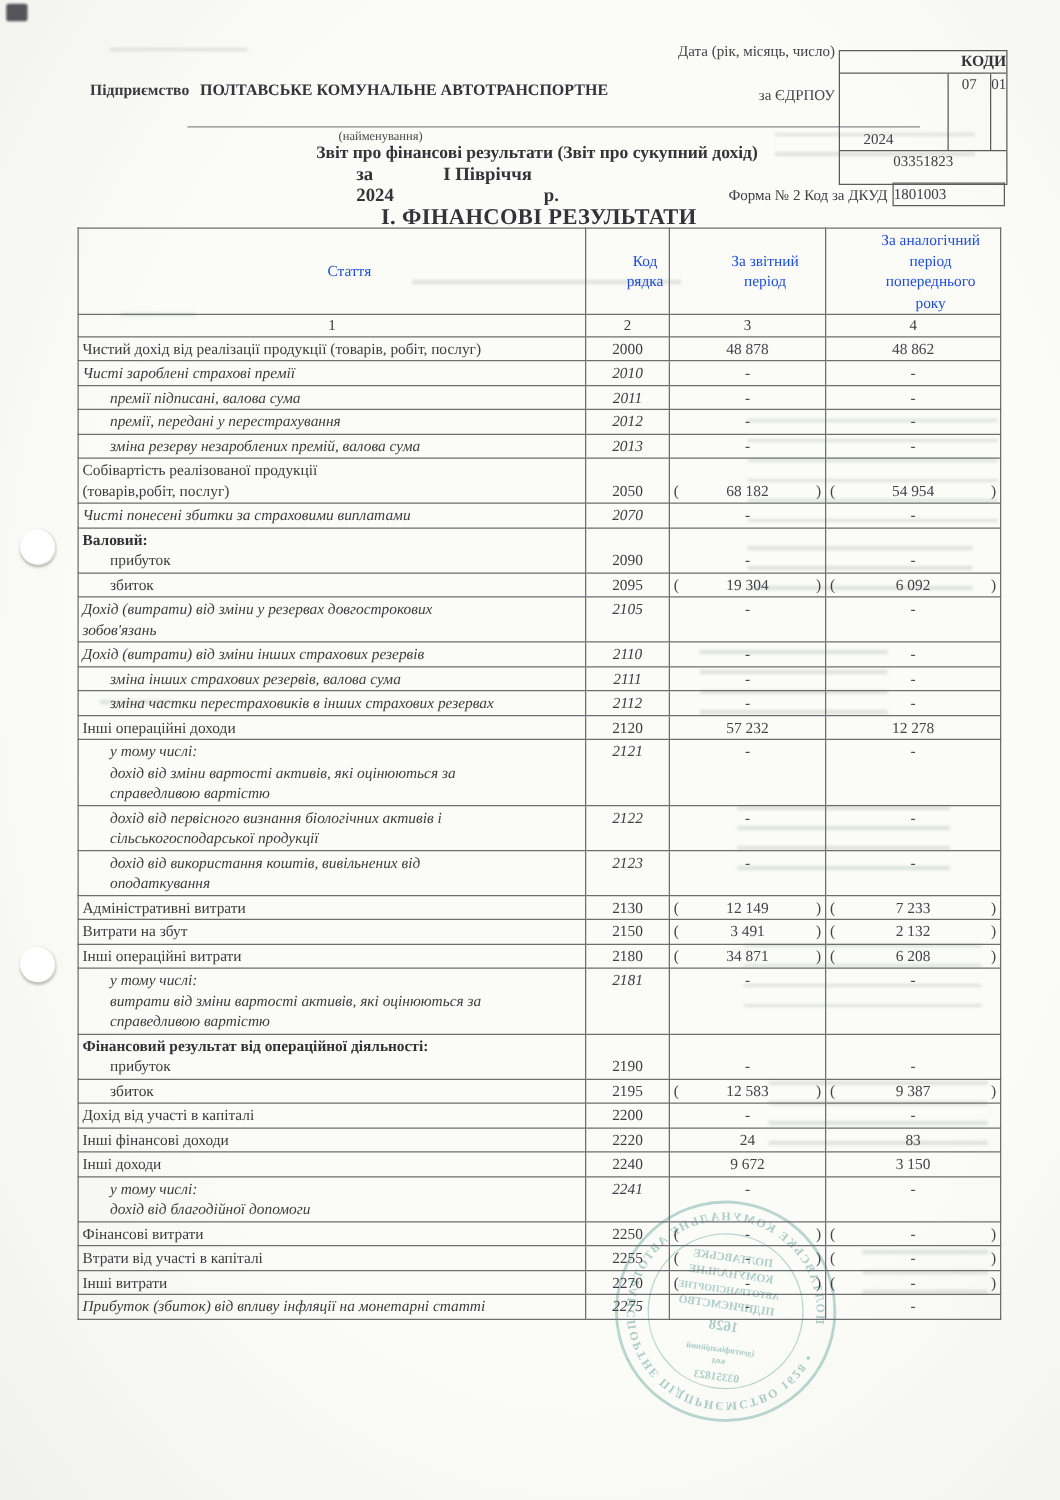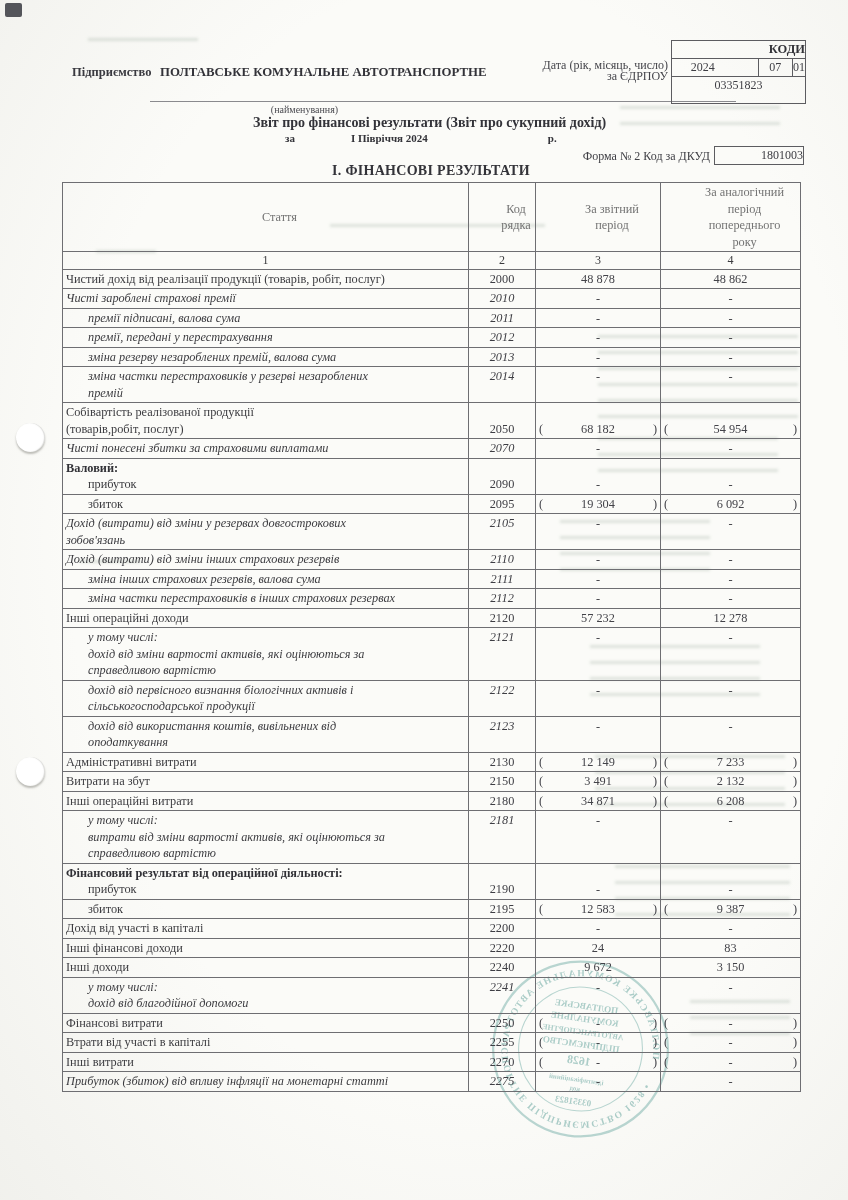--- a/index.html
+++ b/index.html
@@ -29,30 +29,30 @@
   .cb-title{text-align:right;font-weight:bold;font-size:12.5px;border-bottom:1px solid #5c5c60;padding:1px 0;color:#333338;}
   .cb-row{display:flex;border-bottom:1px solid #5c5c60;}
   .cb-cell{font-size:12px;text-align:center;padding:1px 0;color:#3e3e44;}
   .cb-cell+.cb-cell{border-left:1px solid #5c5c60;}
   .cb-edrpou{text-align:center;font-size:12px;padding:1px 0 10px 0;color:#3e3e44;}
   .company-label{left:72px;top:65px;font-size:12.5px;font-weight:bold;color:#3a3a40;}
   .company-name{left:160px;top:64px;width:500px;font-size:12.8px;font-weight:bold;line-height:16px;color:#333339;}
   .name-rule{left:150px;top:101px;width:586px;height:0;border-top:1.2px solid #8a8a8e;}
   .name-caption{left:237px;top:104px;width:135px;text-align:center;font-size:10px;color:#4a4a50;}
   .report-title{left:253px;top:115px;font-size:14px;font-weight:bold;color:#333339;}
-  .period-line{left:285px;top:132px;width:280px;font-size:11px;font-weight:bold;color:#333339;}
+  .period-line{left:285px;top:132px;width:280px;font-size:15px;font-weight:bold;color:#333339;}
   .period-line .pv{margin-left:56px;}
   .period-line .ps{margin-left:120px;}
   .form-line{right:138px;top:149px;font-size:12px;color:#404046;}
-  .dkud-box{left:714px;top:146px;width:88px;height:17px;border:1.2px solid #5c5c60;text-align:right;font-size:12px;line-height:17px;color:#3a3a40;z-index:2;}
-  .section-title{left:62px;top:163px;width:738px;text-align:center;font-size:14px;font-weight:bold;letter-spacing:.3px;color:#333339;}
+  .dkud-box{left:714px;top:146px;width:88px;height:17px;border:1.2px solid #5c5c60;text-align:left;font-size:12px;line-height:17px;color:#3a3a40;z-index:2;}
+  .section-title{left:62px;top:163px;width:738px;text-align:center;font-size:18px;font-weight:bold;letter-spacing:.3px;color:#333339;}
   
   .ftable{left:62px;top:182px;width:738px;border-collapse:collapse;table-layout:fixed;z-index:2;font-size:12.3px;}
   .ftable td,.ftable th{border:1px solid #6e6e72;padding:1px 3px;line-height:16.5px;background:transparent;font-weight:normal;}
-  .ftable th{white-space:pre-line;text-align:center;vertical-align:middle;font-size:12.3px;color:#737373;height:56px;padding-left:31px;}
+  .ftable th{white-space:pre-line;text-align:center;vertical-align:middle;font-size:12.3px;color:#1d4ed8;height:56px;padding-left:31px;}
   .num-row td{height:15px;text-align:center;font-size:12px;padding:0;}
   .cl{vertical-align:top;color:#3c3c40;}
   .cl .ind{padding-left:22px;}
   .cl .b{font-weight:bold;color:#313136;}
   .it{font-style:italic;}
   .cc{text-align:center;vertical-align:top;color:#3e3e44;}
   .cv{text-align:center;vertical-align:top;color:#434349;}
   .cv .pwrap{display:flex;justify-content:space-between;}
   tr.vb .cc,tr.vb .cv{vertical-align:bottom;}
 </style>
@@ -94,28 +94,28 @@
       <text x="100" y="117" font-size="13" text-anchor="middle">1628</text>
       <text x="100" y="136" font-size="7.5" text-anchor="middle">ідентифікаційний</text>
       <text x="100" y="146" font-size="7.5" text-anchor="middle">код</text>
       <text x="100" y="161" font-size="10" text-anchor="middle">03351823</text>
     </g>
 </svg>
 
 <div class="abs codes-box">
   <div class="cb-title">КОДИ</div>
   <div class="cb-row">
-    <span class="cb-cell" style="width:63px;">2024</span>
+    <span class="cb-cell" style="width:63px;margin-top:44px;">2024</span>
     <span class="cb-cell" style="width:34px;margin-left:24px;">07</span>
     <span class="cb-cell" style="flex:1;">01</span>
   </div>
   <div class="cb-edrpou">03351823</div>
 </div>
 
-<div class="abs hdr-label right-al" style="right:180px;top:58px;">Дата (рік, місяць, число)</div>
+<div class="abs hdr-label right-al" style="right:180px;top:34px;">Дата (рік, місяць, число)</div>
 <div class="abs hdr-label right-al" style="right:180px;top:69px;">за ЄДРПОУ</div>
 
 <div class="abs company-label">Підприємство</div>
 <div class="abs company-name">
   <div>ПОЛТАВСЬКЕ КОМУНАЛЬНЕ АВТОТРАНСПОРТНЕ</div>
 </div>
 <div class="abs name-rule"></div>
 <div class="abs name-caption">(найменування)</div>
 
 <div class="abs report-title">Звіт про фінансові результати (Звіт про сукупний дохід)</div>
@@ -186,29 +186,20 @@
         <td class="cv">-</td>
       </tr>
       <tr>
         <td class="cl it">
           <div class="ind">зміна резерву незароблених премій, валова сума</div>
         </td>
         <td class="cc it">2013</td>
         <td class="cv">-</td>
         <td class="cv">-</td>
       </tr>
-      <tr>
-        <td class="cl it">
-          <div class="ind">зміна частки перестраховиків у резерві незароблених</div>
-          <div class="ind">премій</div>
-        </td>
-        <td class="cc it">2014</td>
-        <td class="cv">-</td>
-        <td class="cv">-</td>
-      </tr>
       <tr class="vb">
         <td class="cl">
           <div>Собівартість реалізованої продукції</div>
           <div>(товарів,робіт, послуг)</div>
         </td>
         <td class="cc">2050</td>
         <td class="cv">
           <div class="pwrap">
             <span>(</span>
             <span>68 182</span>

